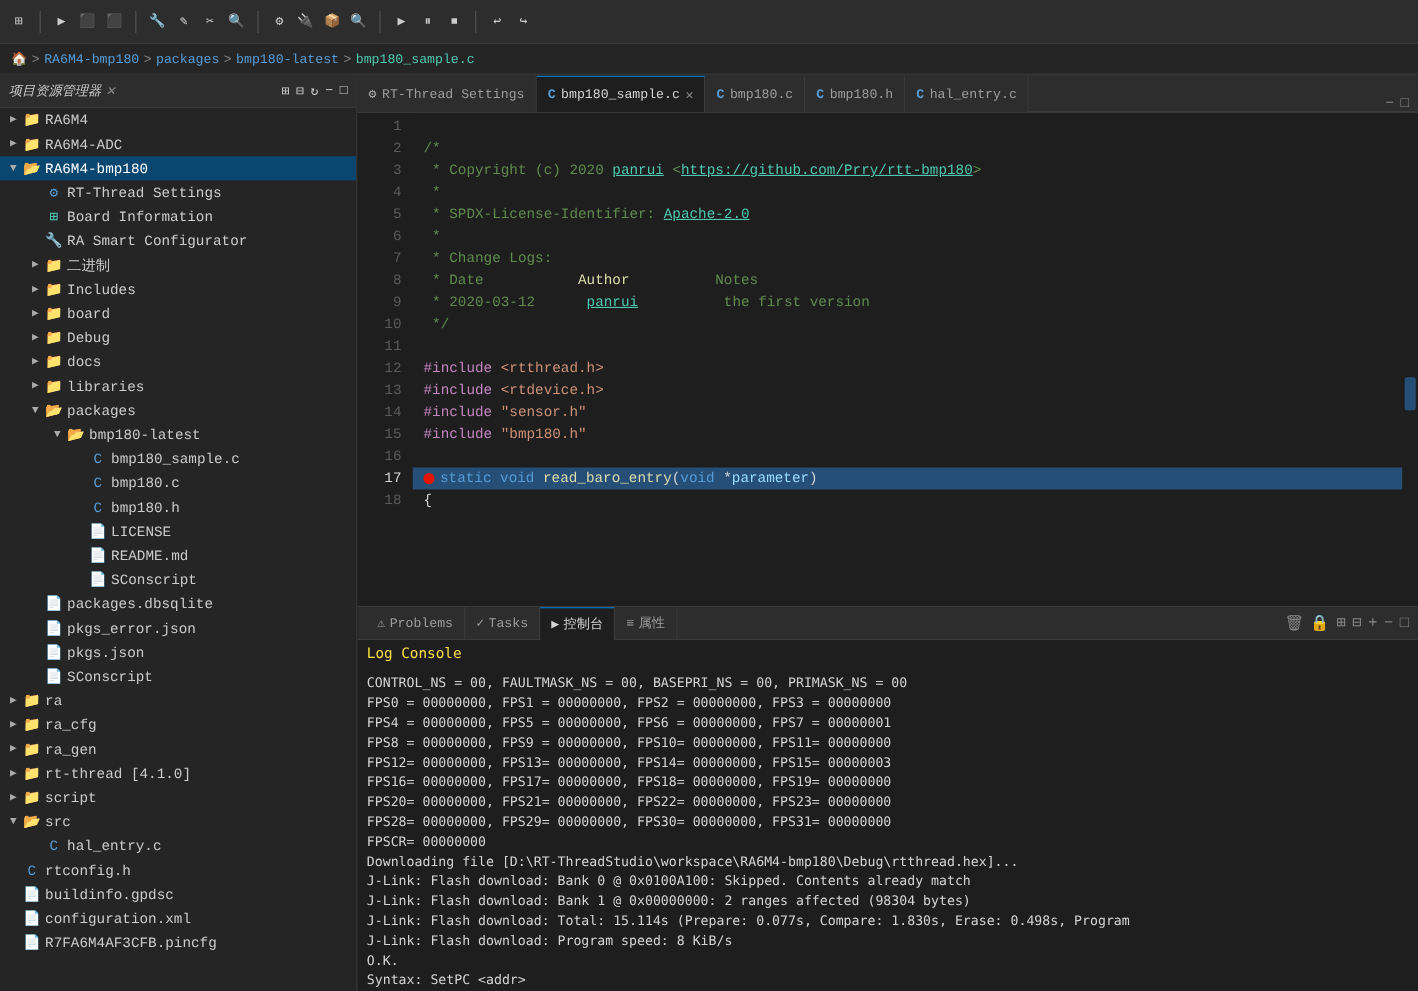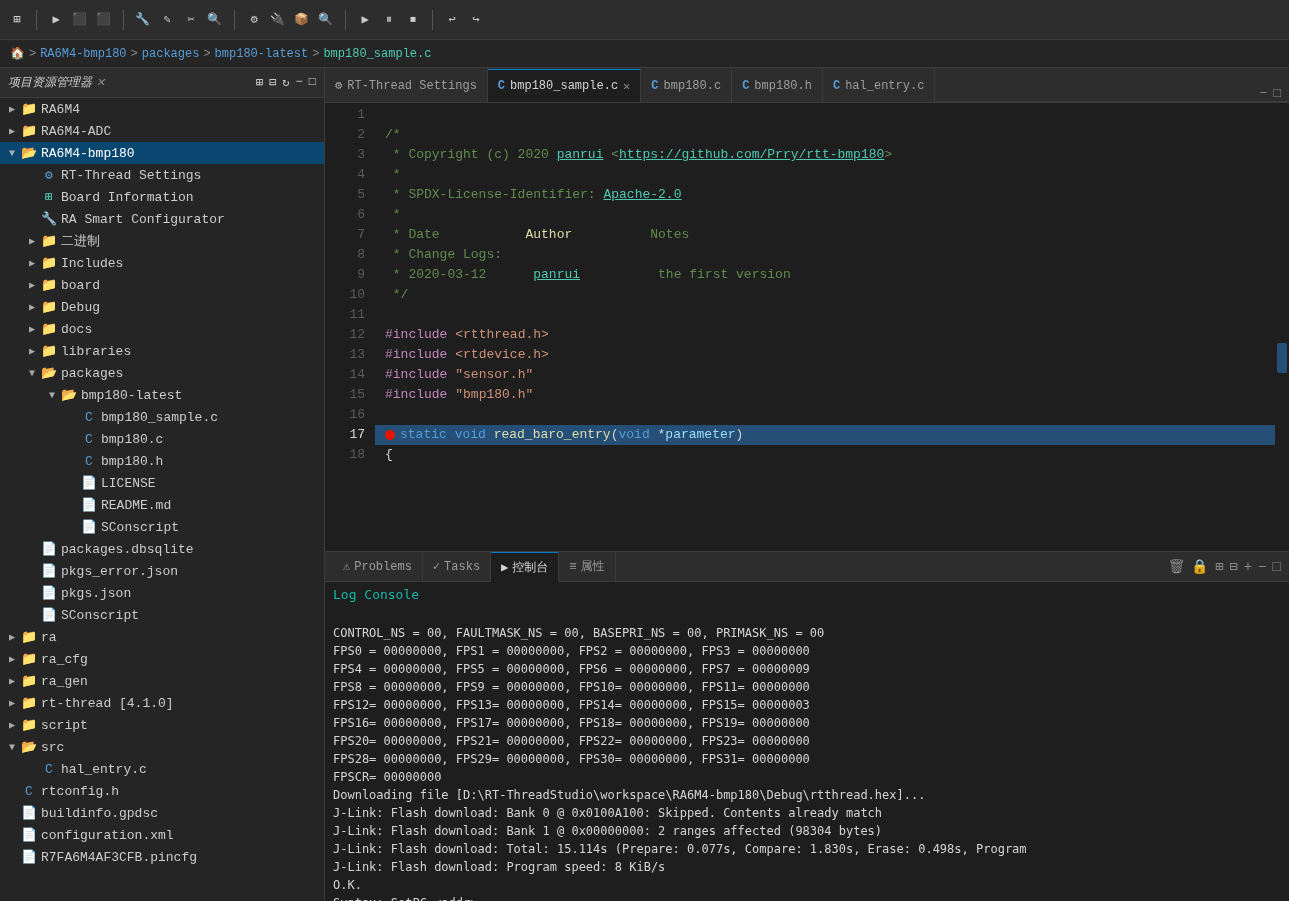--- a/index.html
+++ b/index.html
@@ -224,21 +224,21 @@
       flex: 1;
       overflow-y: auto;
       background: #1e1e1e;
       padding: 4px 8px;
       font-family: 'Consolas', monospace;
       font-size: 12px;
       color: #d4d4d4;
       line-height: 18px;
     }
     .log-line { white-space: pre; }
-    .log-title { color: #14b8a6; font-size: 13px; margin-bottom: 20px; }
+    .log-title { color: #fde047; font-size: 13px; margin-bottom: 8px; }
 
     
     ::-webkit-scrollbar { width: 8px; height: 8px; }
     ::-webkit-scrollbar-track { background: #1e1e1e; }
     ::-webkit-scrollbar-thumb { background: #424242; border-radius: 2px; }
 
     
     .editor-main {
       flex: 1;
       display: flex;
@@ -613,25 +613,25 @@
 
           <div class="code-line">
             <span class="cmt"> * SPDX-License-Identifier: </span><span style="color:#4ec9b0;text-decoration:underline">Apache-2.0</span>
           </div>
 
           <div class="code-line">
             <span class="cmt"> *</span>
           </div>
 
           <div class="code-line">
+            <span class="cmt"> * Change Logs:</span>
+          </div>
+
+          <div class="code-line">
             <span class="cmt"> * Date           </span><span style="color:#dcdcaa">Author</span><span class="cmt">          Notes</span>
-          </div>
-
-          <div class="code-line">
-            <span class="cmt"> * Change Logs:</span>
           </div>
 
           <div class="code-line">
             <span class="cmt"> * 2020-03-12      </span><span style="color:#4ec9b0;text-decoration:underline">panrui</span><span class="cmt">          the first version</span>
           </div>
 
           <div class="code-line">
             <span class="cmt"> */</span>
           </div>
 
@@ -698,21 +698,21 @@
           <span style="cursor:pointer">⊟</span>
           <span style="cursor:pointer">+</span>
           <span style="cursor:pointer">−</span>
           <span style="cursor:pointer">□</span>
         </div>
       </div>
       <div class="log-console">
         <div class="log-title">Log Console</div>
         <div class="log-line">CONTROL_NS = 00, FAULTMASK_NS = 00, BASEPRI_NS = 00, PRIMASK_NS = 00</div>
         <div class="log-line">FPS0 = 00000000, FPS1 = 00000000, FPS2 = 00000000, FPS3 = 00000000</div>
-        <div class="log-line">FPS4 = 00000000, FPS5 = 00000000, FPS6 = 00000000, FPS7 = 00000009</div>
+        <div class="log-line">FPS4 = 00000000, FPS5 = 00000000, FPS6 = 00000000, FPS7 = 00000001</div>
         <div class="log-line">FPS8 = 00000000, FPS9 = 00000000, FPS10= 00000000, FPS11= 00000000</div>
         <div class="log-line">FPS12= 00000000, FPS13= 00000000, FPS14= 00000000, FPS15= 00000003</div>
         <div class="log-line">FPS16= 00000000, FPS17= 00000000, FPS18= 00000000, FPS19= 00000000</div>
         <div class="log-line">FPS20= 00000000, FPS21= 00000000, FPS22= 00000000, FPS23= 00000000</div>
         <div class="log-line">FPS28= 00000000, FPS29= 00000000, FPS30= 00000000, FPS31= 00000000</div>
         <div class="log-line">FPSCR= 00000000</div>
         <div class="log-line">Downloading file [D:\RT-ThreadStudio\workspace\RA6M4-bmp180\Debug\rtthread.hex]...</div>
         <div class="log-line">J-Link: Flash download: Bank 0 @ 0x0100A100: Skipped. Contents already match</div>
         <div class="log-line">J-Link: Flash download: Bank 1 @ 0x00000000: 2 ranges affected (98304 bytes)</div>
         <div class="log-line">J-Link: Flash download: Total: 15.114s (Prepare: 0.077s, Compare: 1.830s, Erase: 0.498s, Program</div>

